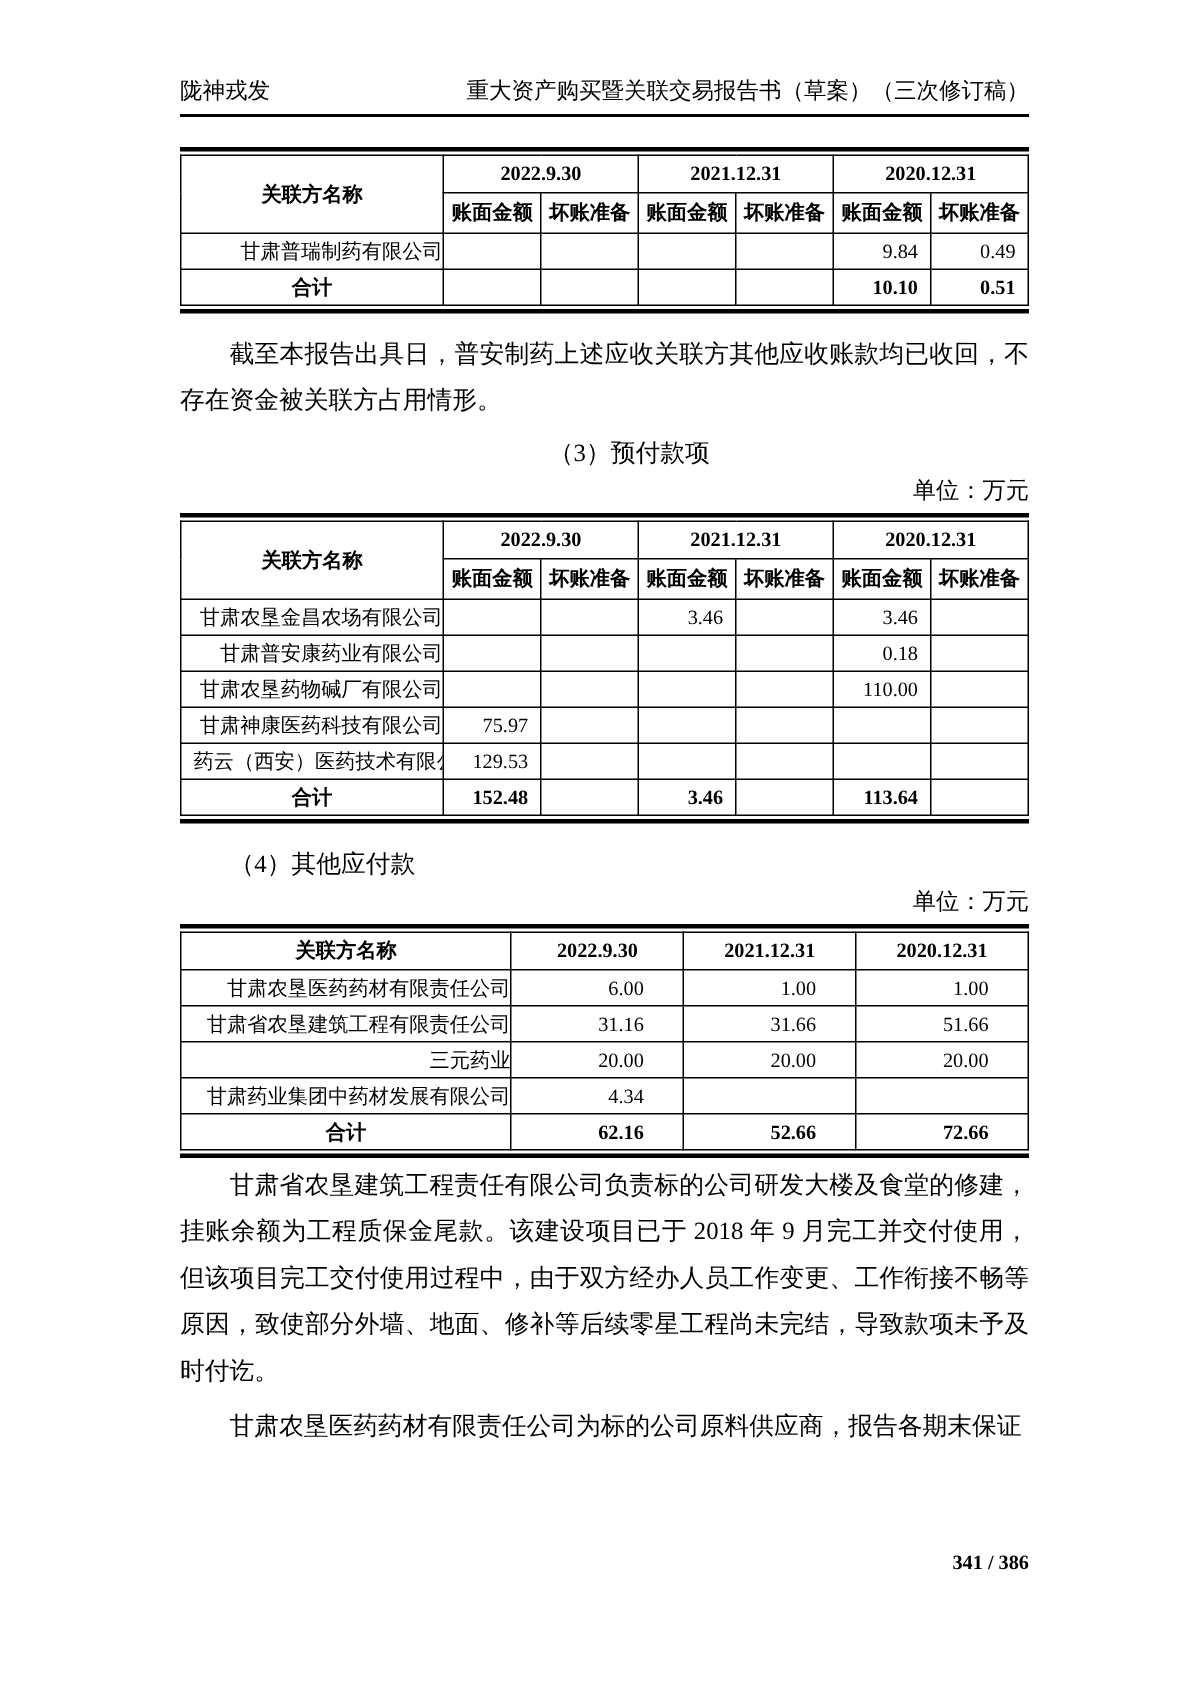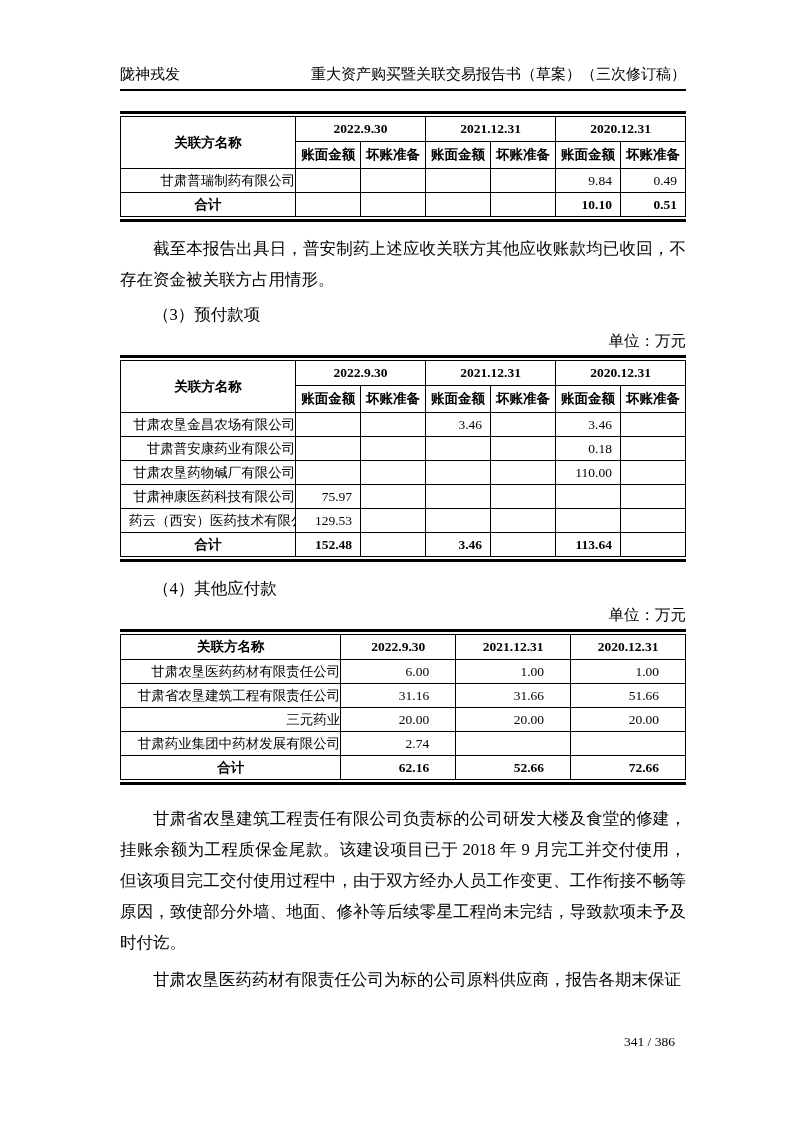--- a/index.html
+++ b/index.html
@@ -6,21 +6,21 @@
   html, body { background: #ffffff; }
   body {
     width: 793px; height: 1122px;
     position: relative;
     font-family: "Liberation Serif", "DejaVu Serif", serif;
     color: #000;
     overflow: hidden;
   }
   .page {
     position: absolute;
-    left: 120px; top: 17px;
+    left: 120px; top: 4px;
     width: 566px;
   }
   
   .doc-header {
     padding-top: 47px;
     display: flex;
     justify-content: space-between;
     align-items: flex-end;
     border-bottom: 2px solid #000;
     padding-bottom: 5px;
@@ -76,32 +76,32 @@
     text-indent: 2em;
   }
   .unit-line {
     font-size: 15.5px;
     line-height: 21px;
     text-align: right;
     margin-bottom: 4px;
   }
   .mt-table1 { margin-top: 20px; }
   .mt-para1  { margin-top: 11px; }
-  .mt-head3  { margin-top: 4px; }
+  .mt-head3  { margin-top: 4px; text-align: center; }
   .mt-head4  { margin-top: 11px; }
   .mt-para2  { margin-top: 11px; }
-  .mt-para3  { margin-top: 18px; }
+  .mt-para3  { margin-top: 2px; }
   .mt-para4  { margin-top: 6px; }
   
   .page-number {
     position: absolute;
-    right: 118px;
+    right: 107px;
     bottom: 72px;
     font-size: 13.5px;
-    font-weight: normal;
+    font-weight: bold;
   }
 </style>
 </head>
 <body>
 
 <div class="page">
 
   <div class="doc-header">
     <span>陇神戎发</span>
     <span>重大资产购买暨关联交易报告书（草案）（三次修订稿）</span>
@@ -275,21 +275,21 @@
         <td class="num3">51.66</td>
       </tr>
       <tr class="dr">
         <td class="name">三元药业</td>
         <td class="num3">20.00</td>
         <td class="num3">20.00</td>
         <td class="num3">20.00</td>
       </tr>
       <tr class="dr">
         <td class="name">甘肃药业集团中药材发展有限公司</td>
-        <td class="num3">2.74</td>
+        <td class="num3">4.34</td>
         <td class="num3"></td>
         <td class="num3"></td>
       </tr>
       <tr class="dr">
         <td class="total-label">合计</td>
         <td class="num3 total-num">62.16</td>
         <td class="num3 total-num">52.66</td>
         <td class="num3 total-num">72.66</td>
       </tr>
     </tbody>

